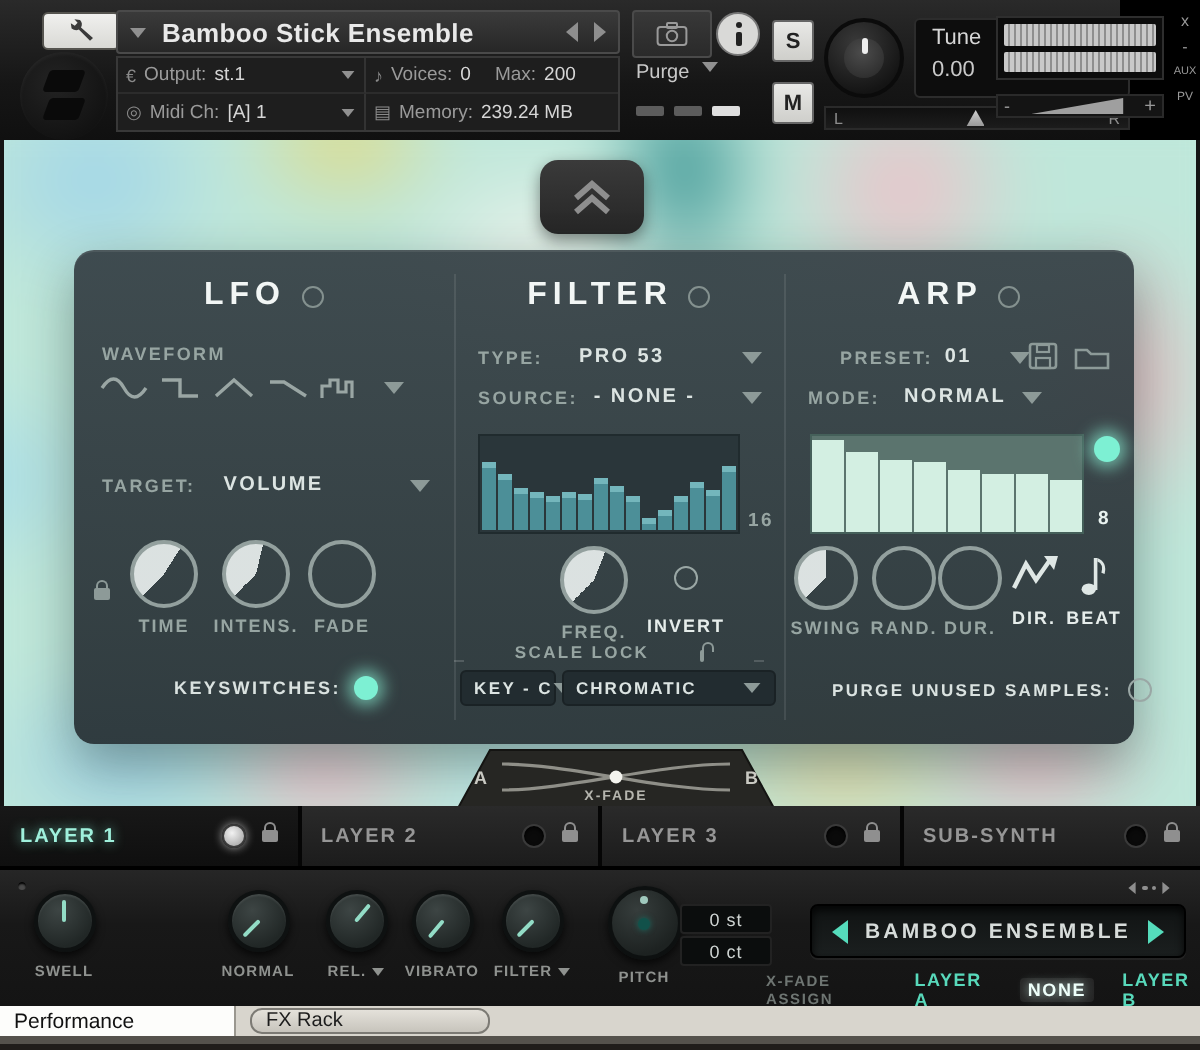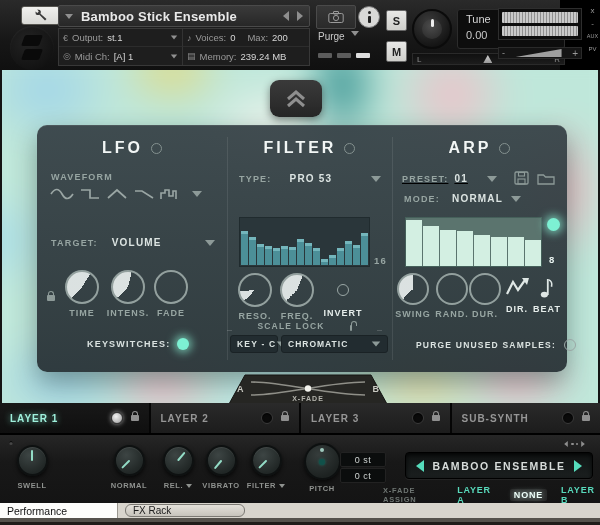--- a/index.html
+++ b/index.html
@@ -334,43 +334,44 @@
     <div class="col" style="left:190px;width:165px;">
       <div class="sec-title">
         <span>FILTER</span>
         <span class="led-ring"></span>
       </div>
       <div class="abs" style="left:12px;top:48px;display:flex;align-items:center;width:142px;">
         <span class="plabel">TYPE:</span>
         <span class="pvalue" style="margin-left:18px;">PRO 53</span>
         <span class="tri-dd" style="margin-left:auto;"></span>
       </div>
+      <div class="abs" style="left:12px;top:68px;display:flex;align-items:center;width:142px;">
+        <span class="plabel">SOURCE:</span>
+        <span class="pvalue" style="margin-left:8px;">- NONE -</span>
+        <span class="tri-dd" style="margin-left:auto;"></span>
+      </div>
       <div id="f-graph" class="graph" style="left:12px;top:92px;width:131px;height:50px;">
           <div style="height: 75%;"></div>
           <div style="height: 60%;"></div>
           <div style="height: 46%;"></div>
           <div style="height: 42%;"></div>
           <div style="height: 38%;"></div>
           <div style="height: 42%;"></div>
           <div style="height: 40%;"></div>
           <div style="height: 56%;"></div>
           <div style="height: 48%;"></div>
           <div style="height: 36%;"></div>
           <div style="height: 12%;"></div>
           <div style="height: 22%;"></div>
           <div style="height: 38%;"></div>
           <div style="height: 52%;"></div>
           <div style="height: 44%;"></div>
           <div style="height: 70%;"></div>
         </div>
       <div class="plabel abs" style="left:147px;top:130px;font-size:9.5px;">16</div>
-      <div class="pk" style="left:0px;top:148px;">
-        <div class="arc-knob" style="background: conic-gradient(from 225deg, rgba(233, 239, 238, 0.92) 40.5deg, rgba(0, 0, 0, 0) 40.5deg);"></div>
-        <span class="plabel">RESO.</span>
-      </div>
       <div class="pk" style="left:42px;top:148px;">
         <div class="arc-knob" style="background: conic-gradient(from 225deg, rgba(233, 239, 238, 0.92) 156.6deg, rgba(0, 0, 0, 0) 156.6deg);"></div>
         <span class="plabel">FREQ.</span>
       </div>
       <div class="pk" style="left:88px;top:157px;">
         <span class="ring-off" style="display:inline-block;"></span>
         <span class="plabel" style="color:#e6edeb;margin-top:8px;">INVERT</span>
       </div>
       <div class="abs" style="left:0;right:10px;top:196px;display:flex;align-items:flex-end;justify-content:center;gap:25px;">
         <span class="scale-line"></span>
@@ -386,21 +387,21 @@
         <span class="pvalue" style="font-size:8.5px;letter-spacing:1px;">CHROMATIC</span>
         <span class="tri-dd" style="transform:scale(.85);"></span>
       </div>
     </div>
 
     <div class="col" style="left:355px;width:175px;">
       <div class="sec-title">
         <span>ARP</span>
         <span class="led-ring"></span>
       </div>
-      <div class="abs" style="left:10px;top:48px;display:flex;align-items:center;width:95px;text-decoration:underline;">
+      <div class="abs" style="left:28px;top:48px;display:flex;align-items:center;width:95px;">
         <span class="plabel">PRESET:</span>
         <span class="pvalue" style="margin-left:6px;">01</span>
         <span class="tri-dd" style="margin-left:auto;"></span>
       </div>
       <svg class="abs" style="left:122px;top:46px;" width="15" height="14" viewBox="0 0 15 14">
         <rect x="1" y="1" width="13" height="12" rx="1.2" fill="none" stroke="#8d9a98" stroke-width="1.3"></rect>
         <rect x="4.5" y="1.5" width="6" height="3.5" fill="none" stroke="#8d9a98" stroke-width="1.1"></rect>
         <rect x="4" y="8" width="7" height="5" fill="none" stroke="#8d9a98" stroke-width="1.1"></rect>
       </svg>
       <svg class="abs" style="left:145px;top:47px;" width="18" height="13" viewBox="0 0 18 13">

